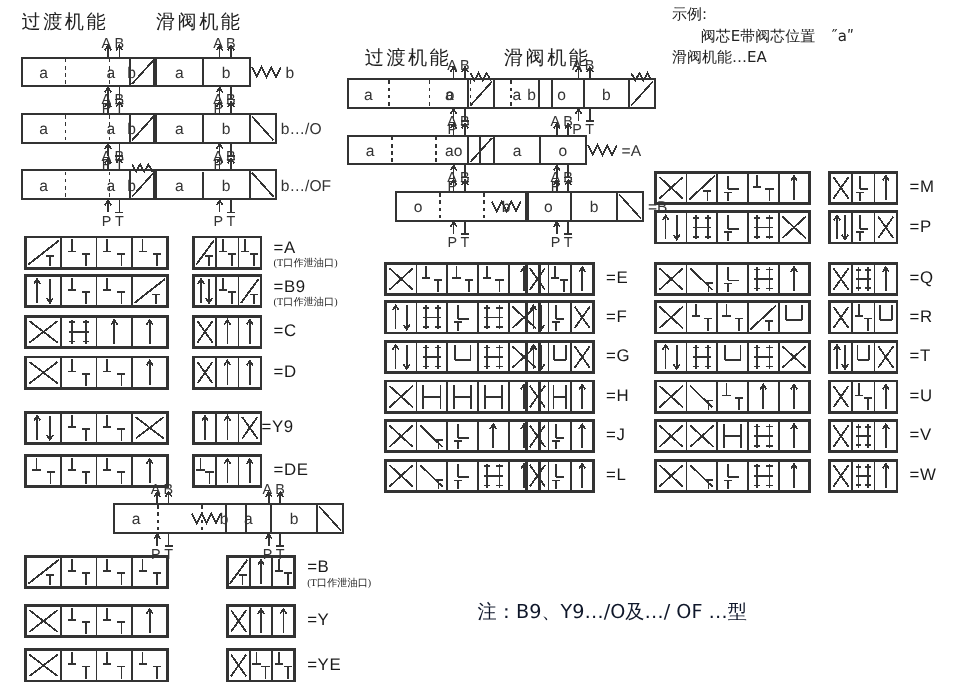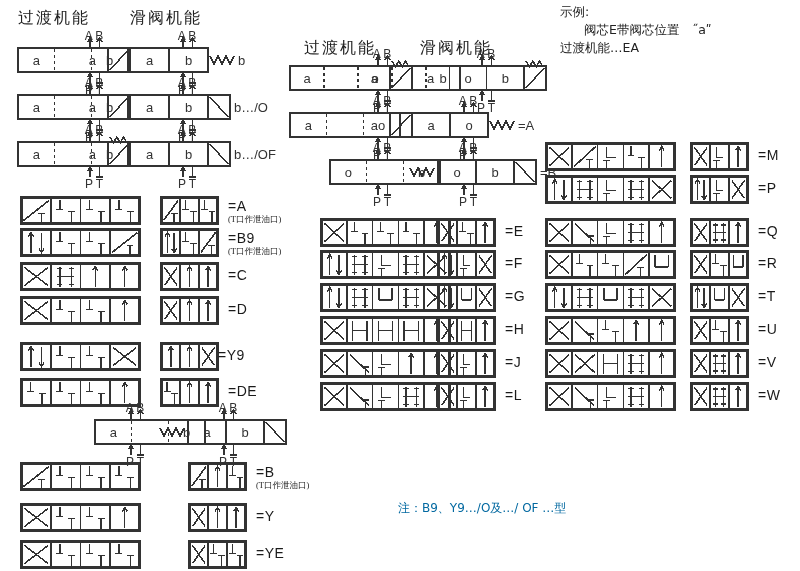--- a/index.html
+++ b/index.html
@@ -15,22 +15,22 @@
   }
   .abs{position:absolute;}
   .hdr{
     font-size:16px;
     letter-spacing:2px;
     color:#222;
     white-space:nowrap;
     font-family:Liberation Serif, serif;
   }
   .note-cn{
-    font-size:12px;
-    color:#0369a1;
+    font-size:16px;
+    color:#0f172a;
     white-space:nowrap;
     font-family:"DejaVu Sans",sans-serif;
   }
   .ex-line{
     font-size:12.5px;
     color:#222;
     white-space:nowrap;
     font-family:"DejaVu Sans",sans-serif;
   }
   .code{
@@ -56,21 +56,21 @@
   <div id="headings">
       <div class="hdr abs" style="left: 18px; top: 8px;">过渡机能</div>
       <div class="hdr abs" style="left: 130px; top: 8px;">滑阀机能</div>
       <div class="hdr abs" style="left: 304px; top: 38px;">过渡机能</div>
       <div class="hdr abs" style="left: 420px; top: 38px;">滑阀机能</div>
     </div>
 
   <div id="example-block">
       <div class="ex-line abs" style="left: 560px; top: 4px;">示例:</div>
       <div class="ex-line abs" style="left: 584px; top: 22px;">阀芯E带阀芯位置　˝aʺ</div>
-      <div class="ex-line abs" style="left: 560px; top: 40px;">过渡机能…EA</div>
+      <div class="ex-line abs" style="left: 560px; top: 40px;">滑阀机能…EA</div>
     </div>
 
   <div id="valve-boxes">
       <div class="abs" style="left: -42px; top: 26px;">
         <svg width="260" height="72" viewBox="0 0 260 72" class="sym">
           <rect x="60" y="22" width="110" height="24" fill="none" stroke="#333333" stroke-width="1.8"></rect>
           <line x1="96.66666666666666" y1="23" x2="96.66666666666666" y2="45" stroke="#333333" stroke-width="1.3" stroke-dasharray="3,3"></line>
           <line x1="133.33333333333331" y1="23" x2="133.33333333333331" y2="45" stroke="#333333" stroke-width="1.3" stroke-dasharray="3,3"></line>
           <text x="78.33333333333333" y="39" fill="#333333" font-size="13" font-family="&quot;Liberation Sans&quot;, sans-serif" text-anchor="middle">a</text>
           <text x="151.66666666666666" y="39" fill="#333333" font-size="13" font-family="&quot;Liberation Sans&quot;, sans-serif" text-anchor="middle">b</text>

